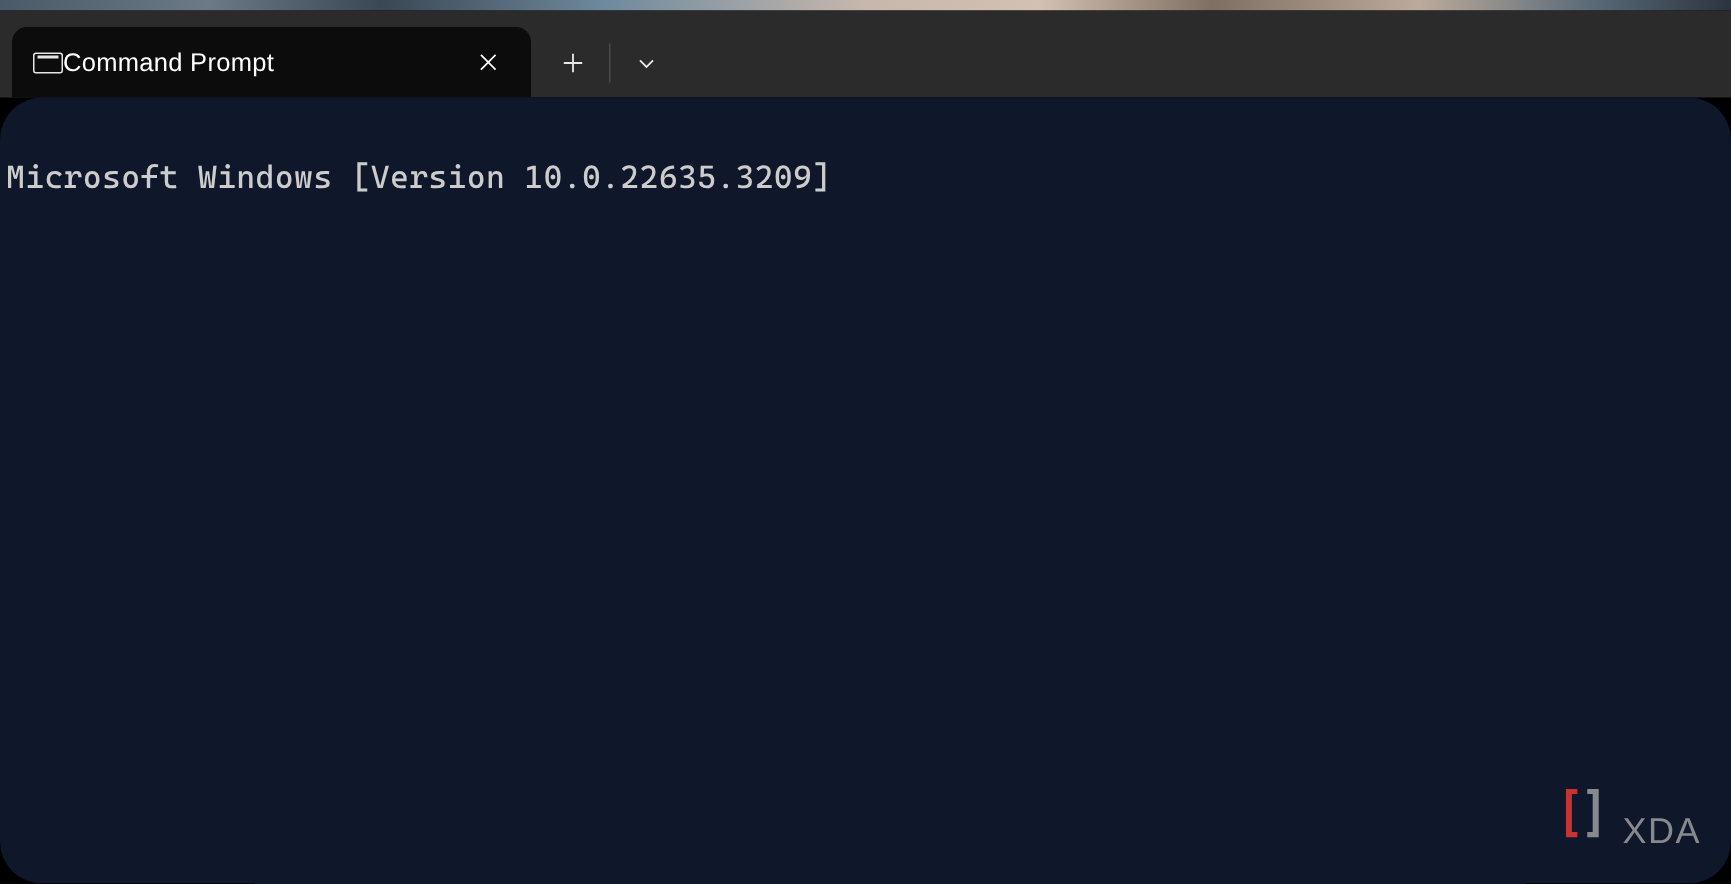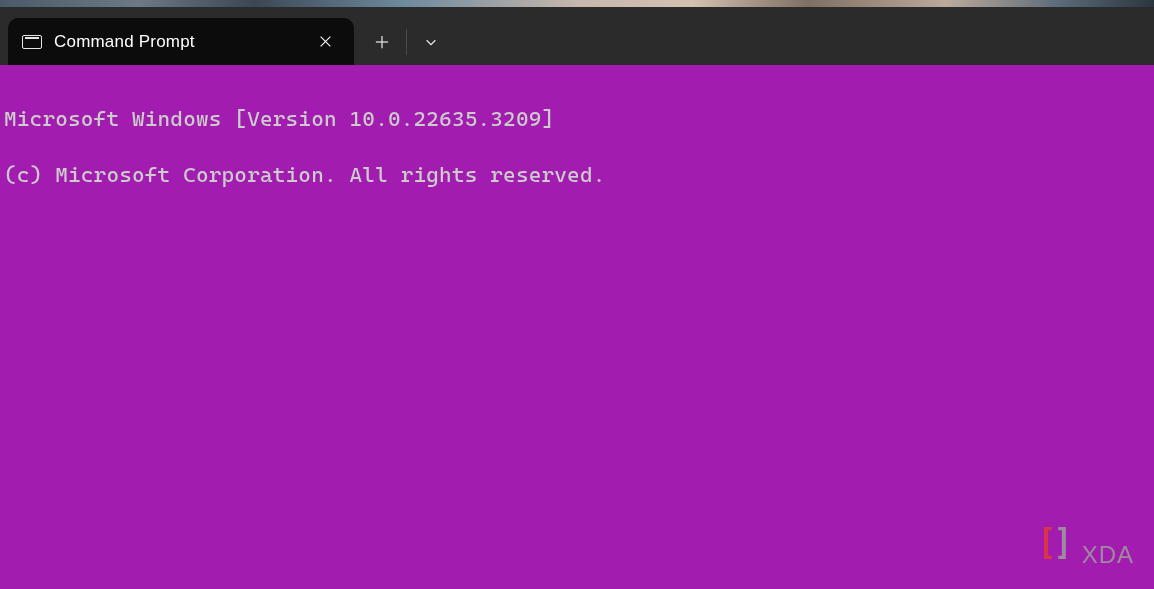--- a/index.html
+++ b/index.html
@@ -27,21 +27,20 @@
 
   .tab {
     display: flex;
     align-items: center;
     height: 47px;
     background: #0c0c0c;
     border-top-left-radius: 10px;
     border-top-right-radius: 10px;
     padding: 0 14px 0 14px;
     margin-left: 8px;
-    gap: 12px;
     min-width: 346px;
     position: relative;
   }
 
   .tab-icon {
     width: 20px; height: 14px;
     background: #0c0c0c;
     border: 1px solid #e6e6e6;
     border-radius: 2px;
     position: relative;
@@ -88,28 +87,29 @@
   .tb-btn svg { width: 14px; height: 14px; }
   .tb-sep {
     width: 1px; height: 26px;
     background: #4a4a4a;
     margin: 0 2px;
   }
 
   .terminal {
     position: absolute;
     top: 65px; left: 0; right: 0; bottom: 0;
-    background: #a21caf;
+    background: #0f172a;
     padding: 12px 0 0 4px;
     font-family: "Cascadia Mono", "Consolas", "Courier New", monospace;
     font-size: 21.5px;
     line-height: 28px;
     color: #cccccc;
     white-space: pre;
     letter-spacing: 0.2px;
+    border-radius: 28px;
   }
   .terminal .line { display: block; }
 
   .watermark {
     position: absolute;
     right: 20px; bottom: 20px;
     display: flex; align-items: center; gap: 6px;
     opacity: 0.85;
     pointer-events: none;
   }
@@ -159,21 +159,20 @@
     <div class="tb-btn">
       <svg viewBox="0 0 16 16">
         <polyline points="3,6 8,11 13,6" fill="none" stroke="currentColor" stroke-width="1.4"></polyline>
       </svg>
     </div>
   </div>
 </div>
 
 <div class="terminal">
 <span class="line">Microsoft Windows [Version 10.0.22635.3209]</span>
-<span class="line">(c) Microsoft Corporation. All rights reserved.</span>
 <span class="line"></span>
 </div>
 
 <div class="watermark">
   <span class="wm-bracket-l">[</span>
   <span class="wm-bracket-r">]</span>
   <span class="wm-text">XDA</span>
 </div>
 
 </body></html>

